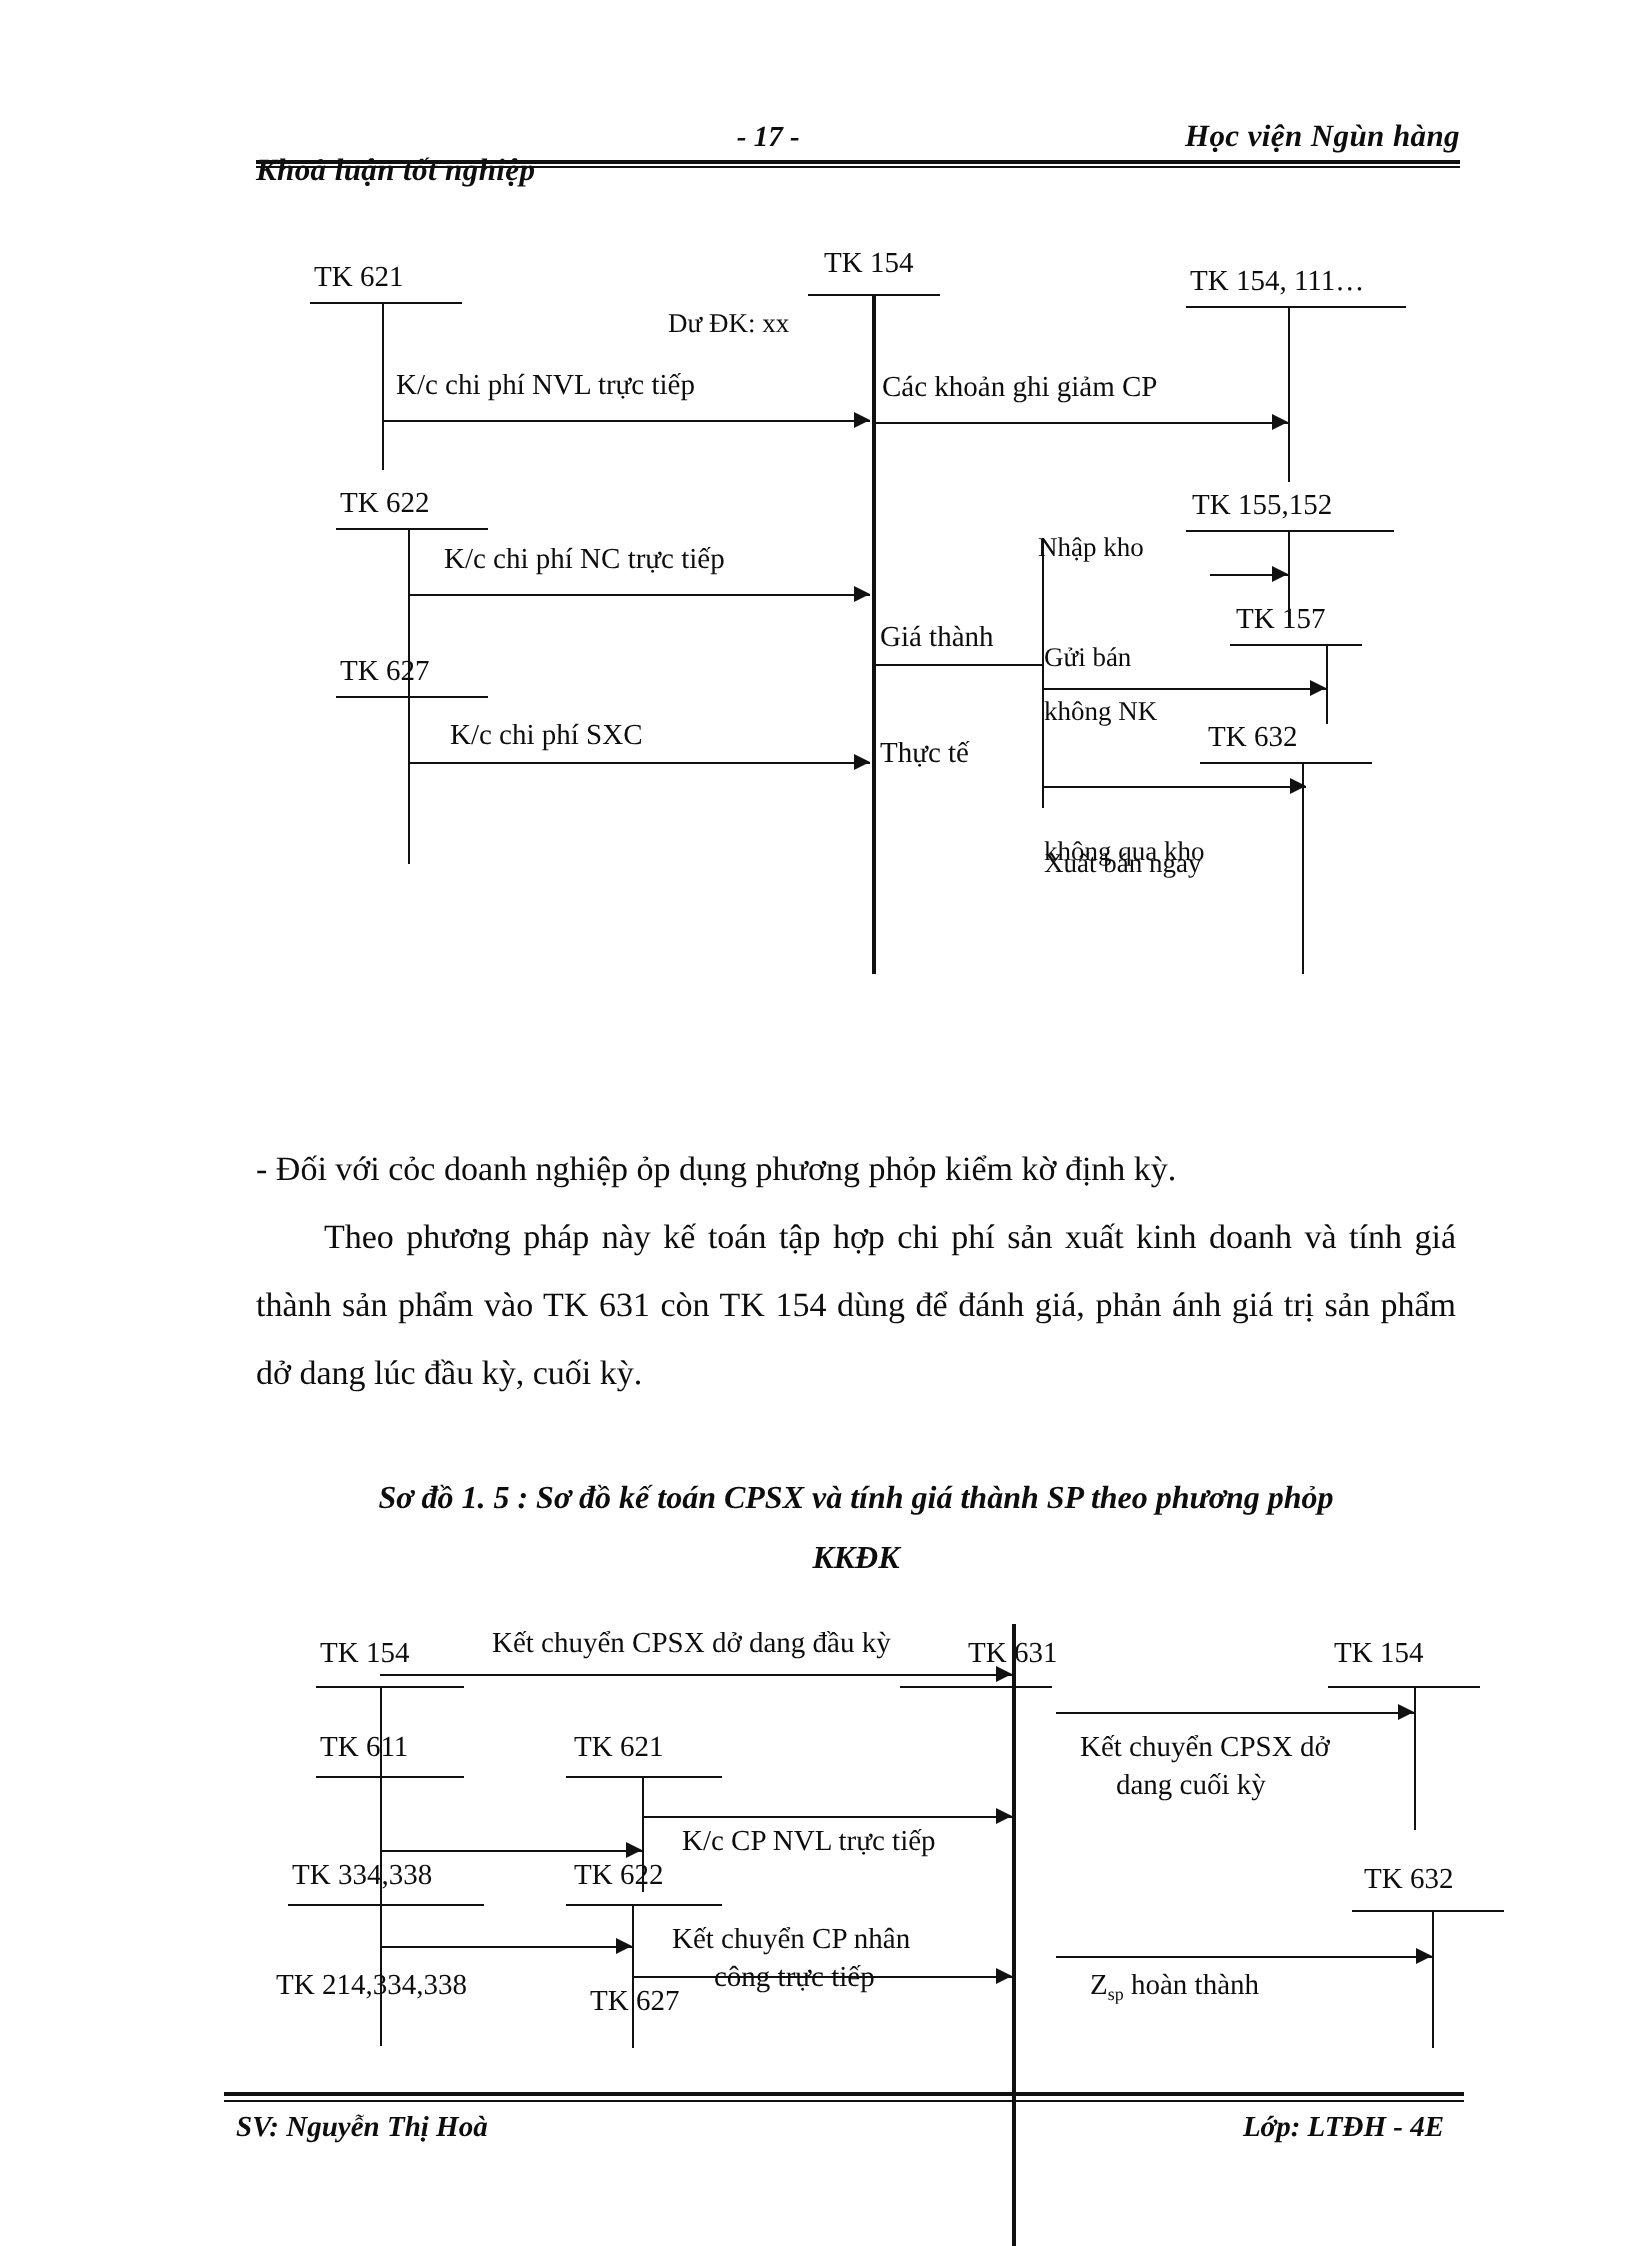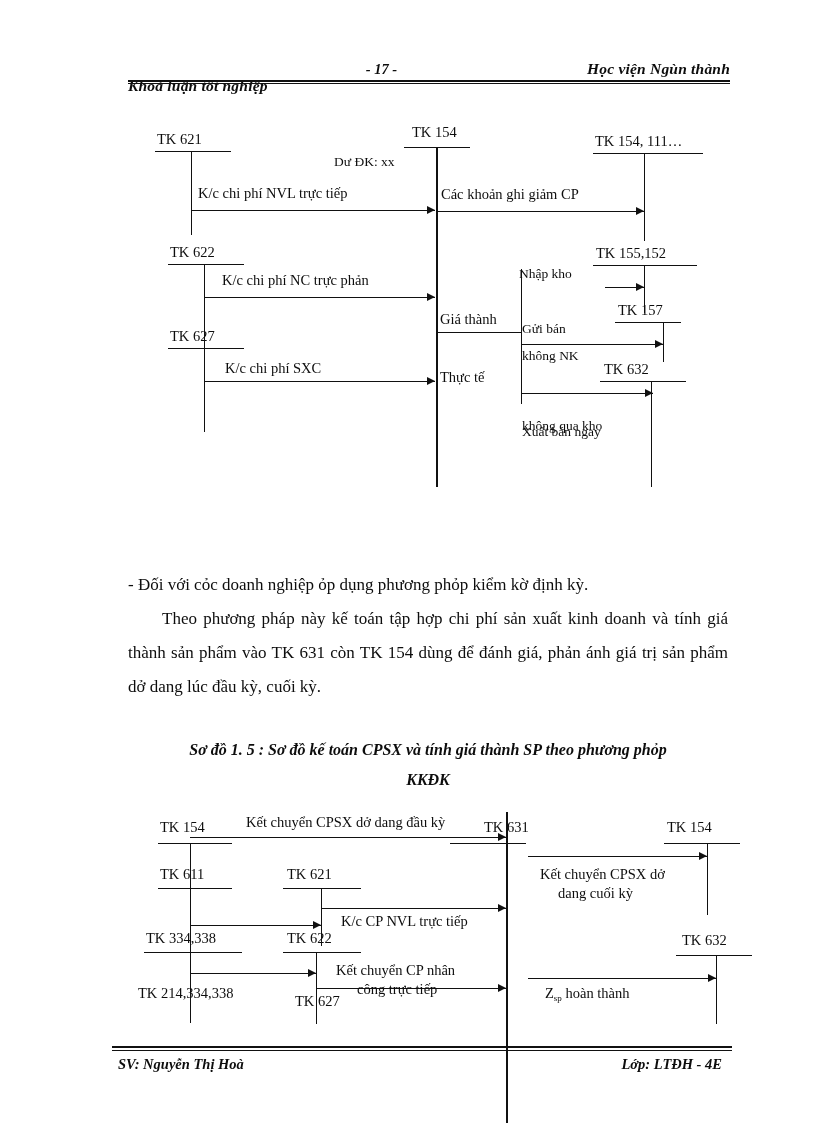--- a/index.html
+++ b/index.html
@@ -74,21 +74,21 @@
 </style>
 </head>
 <body>
 
 <div class="page">
 
   <div class="header">
     <div class="hrow">
       <span class="hl">Khoả luận tốt nghiệp</span>
       <span class="hc">- 17 -</span>
-      <span class="hr">Học viện Ngùn thành</span>
+      <span class="hr">Học viện Ngùn hàng</span>
     </div>
     <div class="rule1"></div>
     <div class="rule2"></div>
   </div>
 
   <div class="diagram" style="left:0;top:0;width:816px;height:500px;">
 
     <div class="lbl" style="left:157px;top:131px;">TK 621</div>
     <div class="ln hl" style="left:155px;top:151px;width:76px;"></div>
     <div class="ln vl" style="left:191px;top:151px;height:84px;"></div>
@@ -124,21 +124,21 @@
     <div class="ln vl" style="left:651px;top:381px;height:106px;"></div>
 
     <div class="lbl" style="left:198px;top:185px;">K/c chi phí NVL trực tiếp</div>
     <div class="ln hl" style="left:191px;top:210px;width:244px;"></div>
     <div class="arrow" style="left:427px;top:206px;"></div>
 
     <div class="lbl" style="left:441px;top:186px;">Các khoản ghi  giảm  CP</div>
     <div class="ln hl" style="left:438px;top:211px;width:206px;"></div>
     <div class="arrow" style="left:636px;top:207px;"></div>
 
-    <div class="lbl" style="left:222px;top:272px;">K/c chi phí NC trực phản</div>
+    <div class="lbl" style="left:222px;top:272px;">K/c chi phí NC trực tiếp</div>
     <div class="ln hl" style="left:204px;top:297px;width:231px;"></div>
     <div class="arrow" style="left:427px;top:293px;"></div>
 
     <div class="lbl" style="left:225px;top:360px;">K/c chi phí SXC</div>
     <div class="ln hl" style="left:204px;top:381px;width:231px;"></div>
     <div class="arrow" style="left:427px;top:377px;"></div>
 
     <div class="lbl" style="left:440px;top:311px;">Giá thành</div>
     <div class="ln hl" style="left:438px;top:332px;width:84px;"></div>
     <div class="lbl" style="left:440px;top:336px;margin-top:33px;">Thực tế</div>

